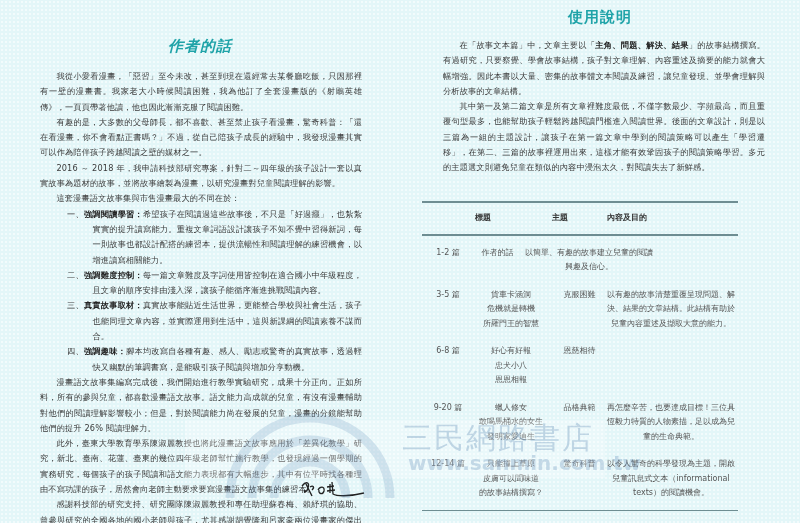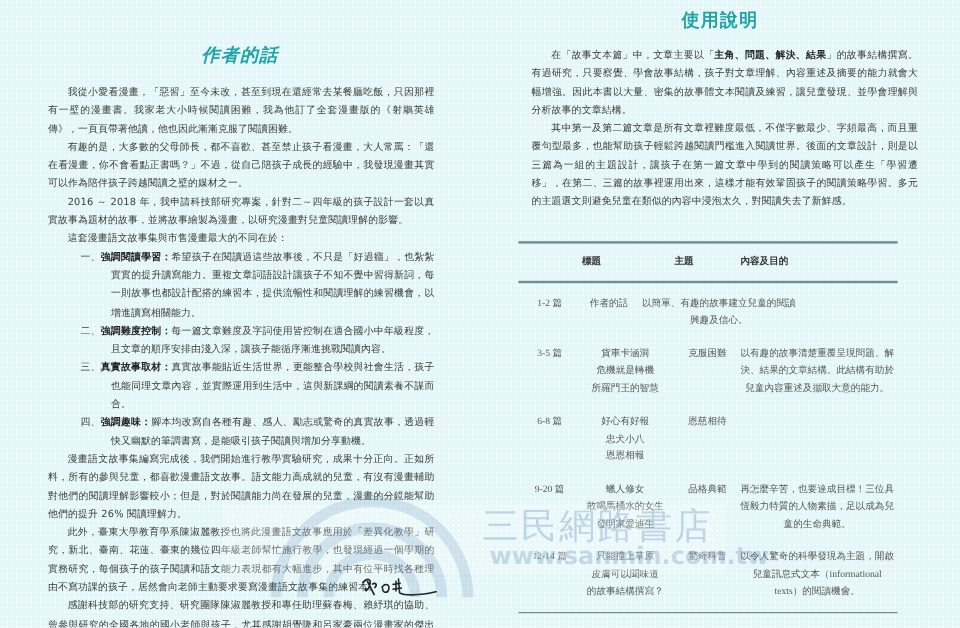--- a/index.html
+++ b/index.html
@@ -50,26 +50,25 @@
     .signature {
       position: absolute;
       left: 298px;
       top: 478px;
       width: 70px;
       height: 26px;
     }
 
     .table {
       position: absolute;
-      left: 32px;
+      left: 22px;
       top: 201px;
       width: 316px;
       font-size: 8px;
       color: #555;
-      font-family: Liberation Serif, serif;
     }
     .table .rule { height: 1.5px; background: #6e8d92; }
     .table .rule.bottom { margin-top: 6px; }
     .trow {
       display: flex;
       line-height: 14.5px;
     }
     .thead { padding: 8px 0 9px 0; font-weight: bold; color: #333; }
     .tbody-row { padding-top: 10px; padding-bottom: 3px; text-align: center; }
     .tbody-row:first-of-type { padding-top: 8px; }
@@ -122,21 +121,21 @@
       background: rgba(255,255,255,0.25);
     }
   </style>
 </head>
 <body>
 
 <div class="page left">
   <div class="title">作者的話</div>
   <div class="body-text">
     <p>我從小愛看漫畫，「惡習」至今未改，甚至到現在還經常去某餐廳吃飯，只因那裡有一壁的漫畫書。我家老大小時候閱讀困難，我為他訂了全套漫畫版的《射鵰英雄傳》，一頁頁帶著他讀，他也因此漸漸克服了閱讀困難。</p>
-    <p>有趣的是，大多數的父母師長，都不喜歡、甚至禁止孩子看漫畫，大人常罵：「還在看漫畫，你不會看點正書嗎？」不過，從自己陪孩子成長的經驗中，我發現漫畫其實可以作為陪伴孩子跨越閱讀之壁的媒材之一。</p>
+    <p>有趣的是，大多數的父母師長，都不喜歡、甚至禁止孩子看漫畫，驚奇科普：「還在看漫畫，你不會看點正書嗎？」不過，從自己陪孩子成長的經驗中，我發現漫畫其實可以作為陪伴孩子跨越閱讀之壁的媒材之一。</p>
     <p>2016 ～ 2018 年，我申請科技部研究專案，針對二～四年級的孩子設計一套以真實故事為題材的故事，並將故事繪製為漫畫，以研究漫畫對兒童閱讀理解的影響。</p>
     <p>這套漫畫語文故事集與市售漫畫最大的不同在於：</p>
     <p class="list"><span>一、</span><b>強調閱讀學習：</b><span>希望孩子在閱讀過這些故事後，不只是「好過癮」，也紮紮實實的提升讀寫能力。重複文章詞語設計讓孩子不知不覺中習得新詞，每一則故事也都設計配搭的練習本，提供流暢性和閱讀理解的練習機會，以增進讀寫相關能力。</span></p>
     <p class="list"><span>二、</span><b>強調難度控制：</b><span>每一篇文章難度及字詞使用皆控制在適合國小中年級程度，且文章的順序安排由淺入深，讓孩子能循序漸進挑戰閱讀內容。</span></p>
     <p class="list"><span>三、</span><b>真實故事取材：</b><span>真實故事能貼近生活世界，更能整合學校與社會生活，孩子也能同理文章內容，並實際運用到生活中，這與新課綱的閱讀素養不謀而合。</span></p>
     <p class="list"><span>四、</span><b>強調趣味：</b><span>腳本均改寫自各種有趣、感人、勵志或驚奇的真實故事，透過輕快又幽默的筆調書寫，是能吸引孩子閱讀與增加分享動機。</span></p>
     <p>漫畫語文故事集編寫完成後，我們開始進行教學實驗研究，成果十分正向。正如所料，所有的參與兒童，都喜歡漫畫語文故事。語文能力高成就的兒童，有沒有漫畫輔助對他們的閱讀理解影響較小；但是，對於閱讀能力尚在發展的兒童，漫畫的分鏡能幫助他們的提升 26% 閱讀理解力。</p>
     <p>此外，臺東大學教育學系陳淑麗教授也將此漫畫語文故事應用於「差異化教學」研究，新北、臺南、花蓮、臺東的幾位四年級老師幫忙施行教學，也發現經過一個學期的實務研究，每個孩子的孩子閱讀和語文能力表現都有大幅進步，其中有位平時找各種理由不寫功課的孩子，居然會向老師主動要求要寫漫畫語文故事集的練習本。</p>
     <p>感謝科技部的研究支持、研究團隊陳淑麗教授和專任助理蘇春梅、賴紓琪的協助、曾參與研究的全國各地的國小老師與孩子，尤其感謝胡覺隆和呂家豪兩位漫畫家的傑出作品。最後要感謝親子天下執行長何琦瑜和她的夥伴林欣靜、楊琇珊、李幼婷，沒有你們的協助，這書永遠也出不來。</p>
   </div>

